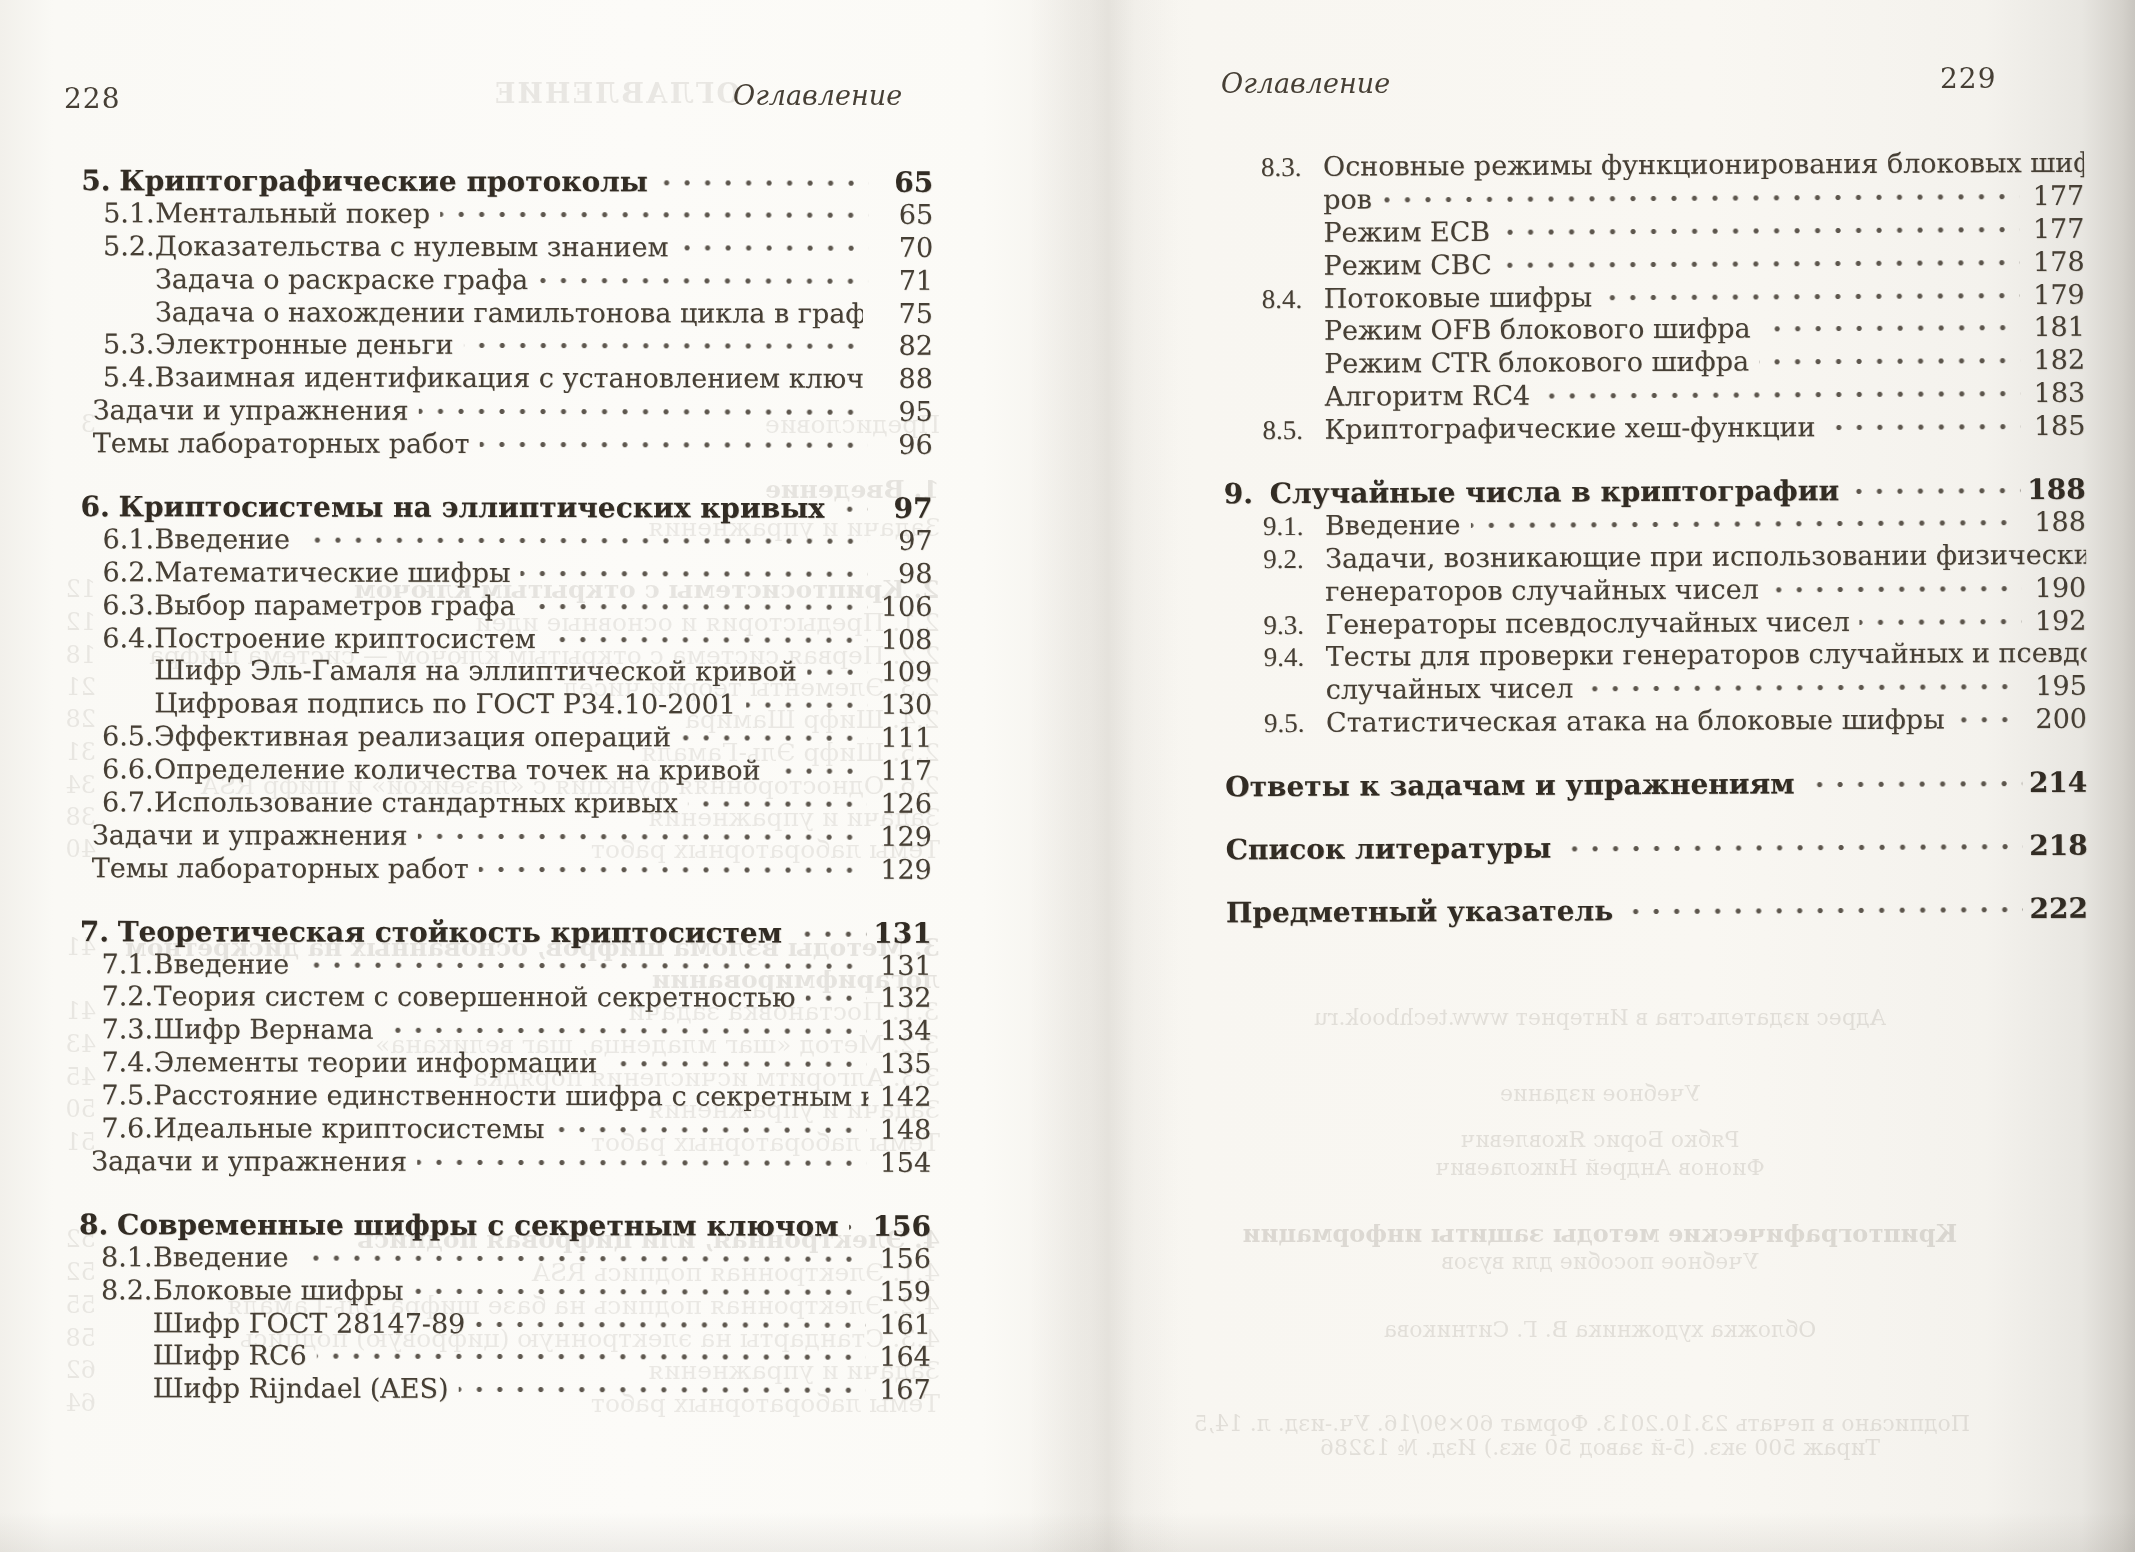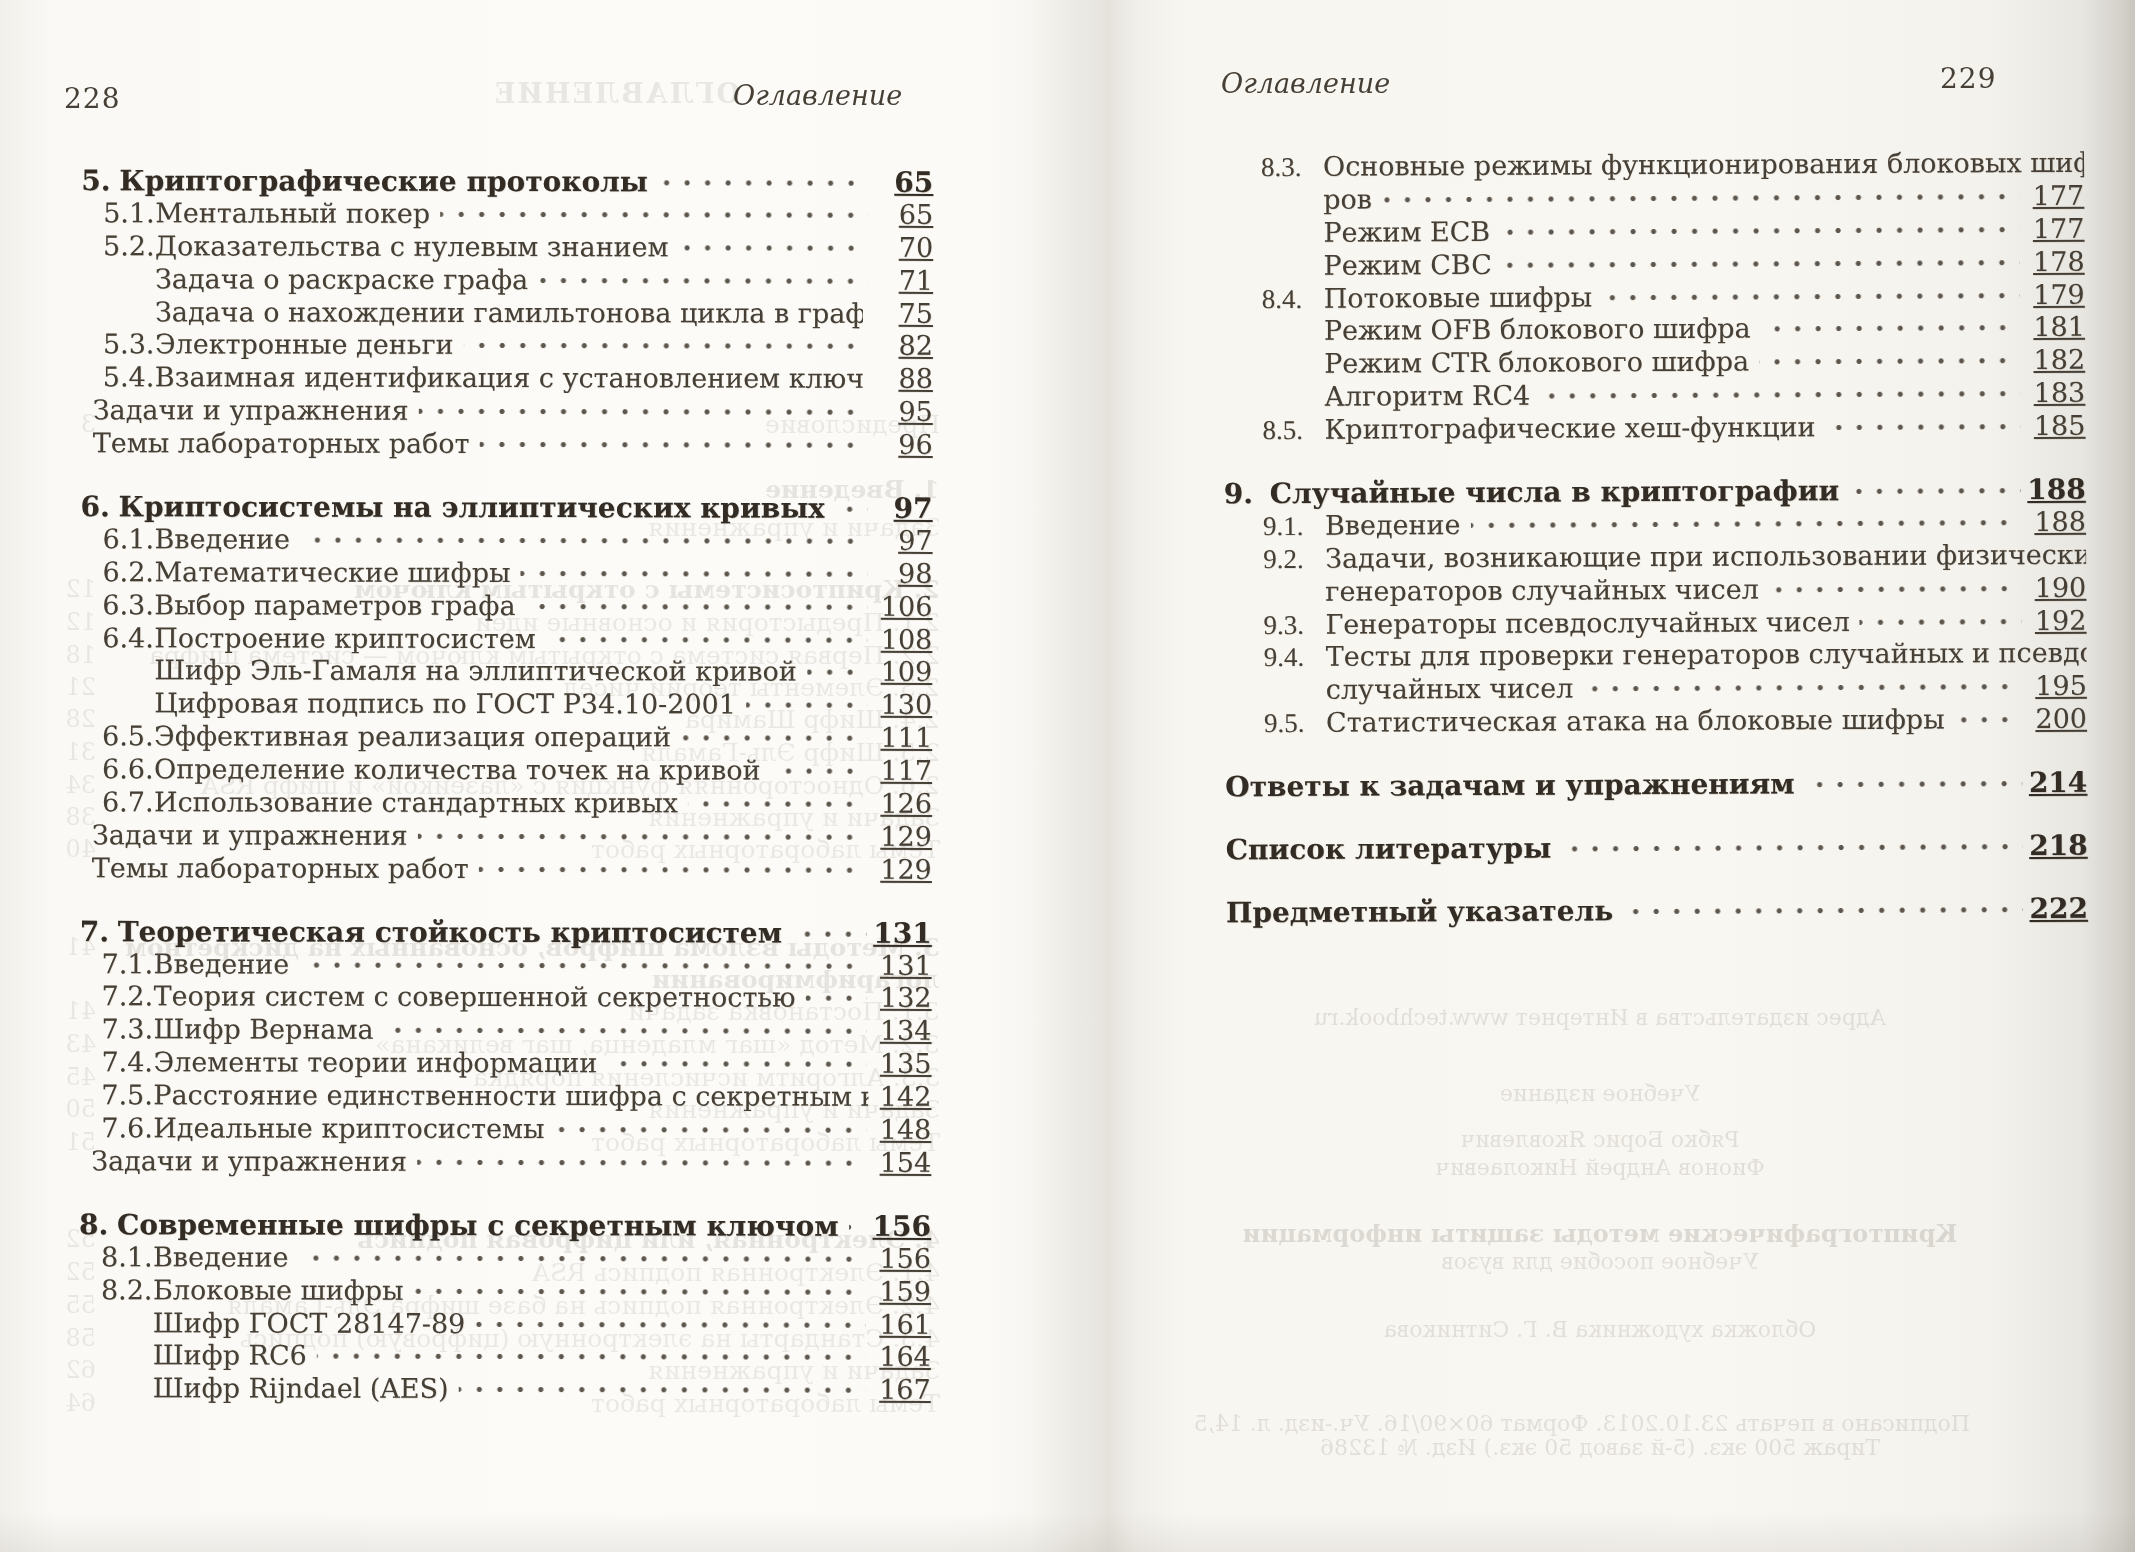--- a/index.html
+++ b/index.html
@@ -36,21 +36,21 @@
   .block + .block{margin-top:30px;}
   .row{display:flex;align-items:baseline;height:32.9px;font-size:27px;
        text-shadow:0.4px 0.4px 0.7px rgba(96,85,70,.35);white-space:nowrap;}
   .row .num{flex:0 0 auto;}
   .row .title{flex:0 1 auto;overflow:hidden;}
   .leader{flex:1 1 12px;position:relative;min-width:0;}
   .leader::after{content:"";position:absolute;left:10px;right:7px;bottom:5px;height:7px;
     background-image:radial-gradient(circle at 3px 3.5px,rgba(66,58,48,.85) 2.1px,rgba(66,58,48,0) 3px);
     background-size:20.5px 7px;background-repeat:repeat-x;background-position:right center;}
   .spacer{flex:1 1 6px;}
-  .pg{flex:0 0 auto;min-width:58px;text-align:right;text-decoration:underline;}
+  .pg{flex:0 0 auto;min-width:58px;text-align:right;}
 
   .k-chapter, .k-backmatter{font-weight:bold;font-size:28px;color:#322c24;
       text-shadow:0.5px 0.5px 0.8px rgba(80,68,52,.4);}
   
   .toc-left .k-chapter .num{width:38px;}
   .toc-left .k-section{padding-left:22px;}
   .toc-left .k-section .num{width:52px;}
   .toc-left .k-sub{padding-left:74px;}
   .toc-left .k-tail{padding-left:12px;}
   

